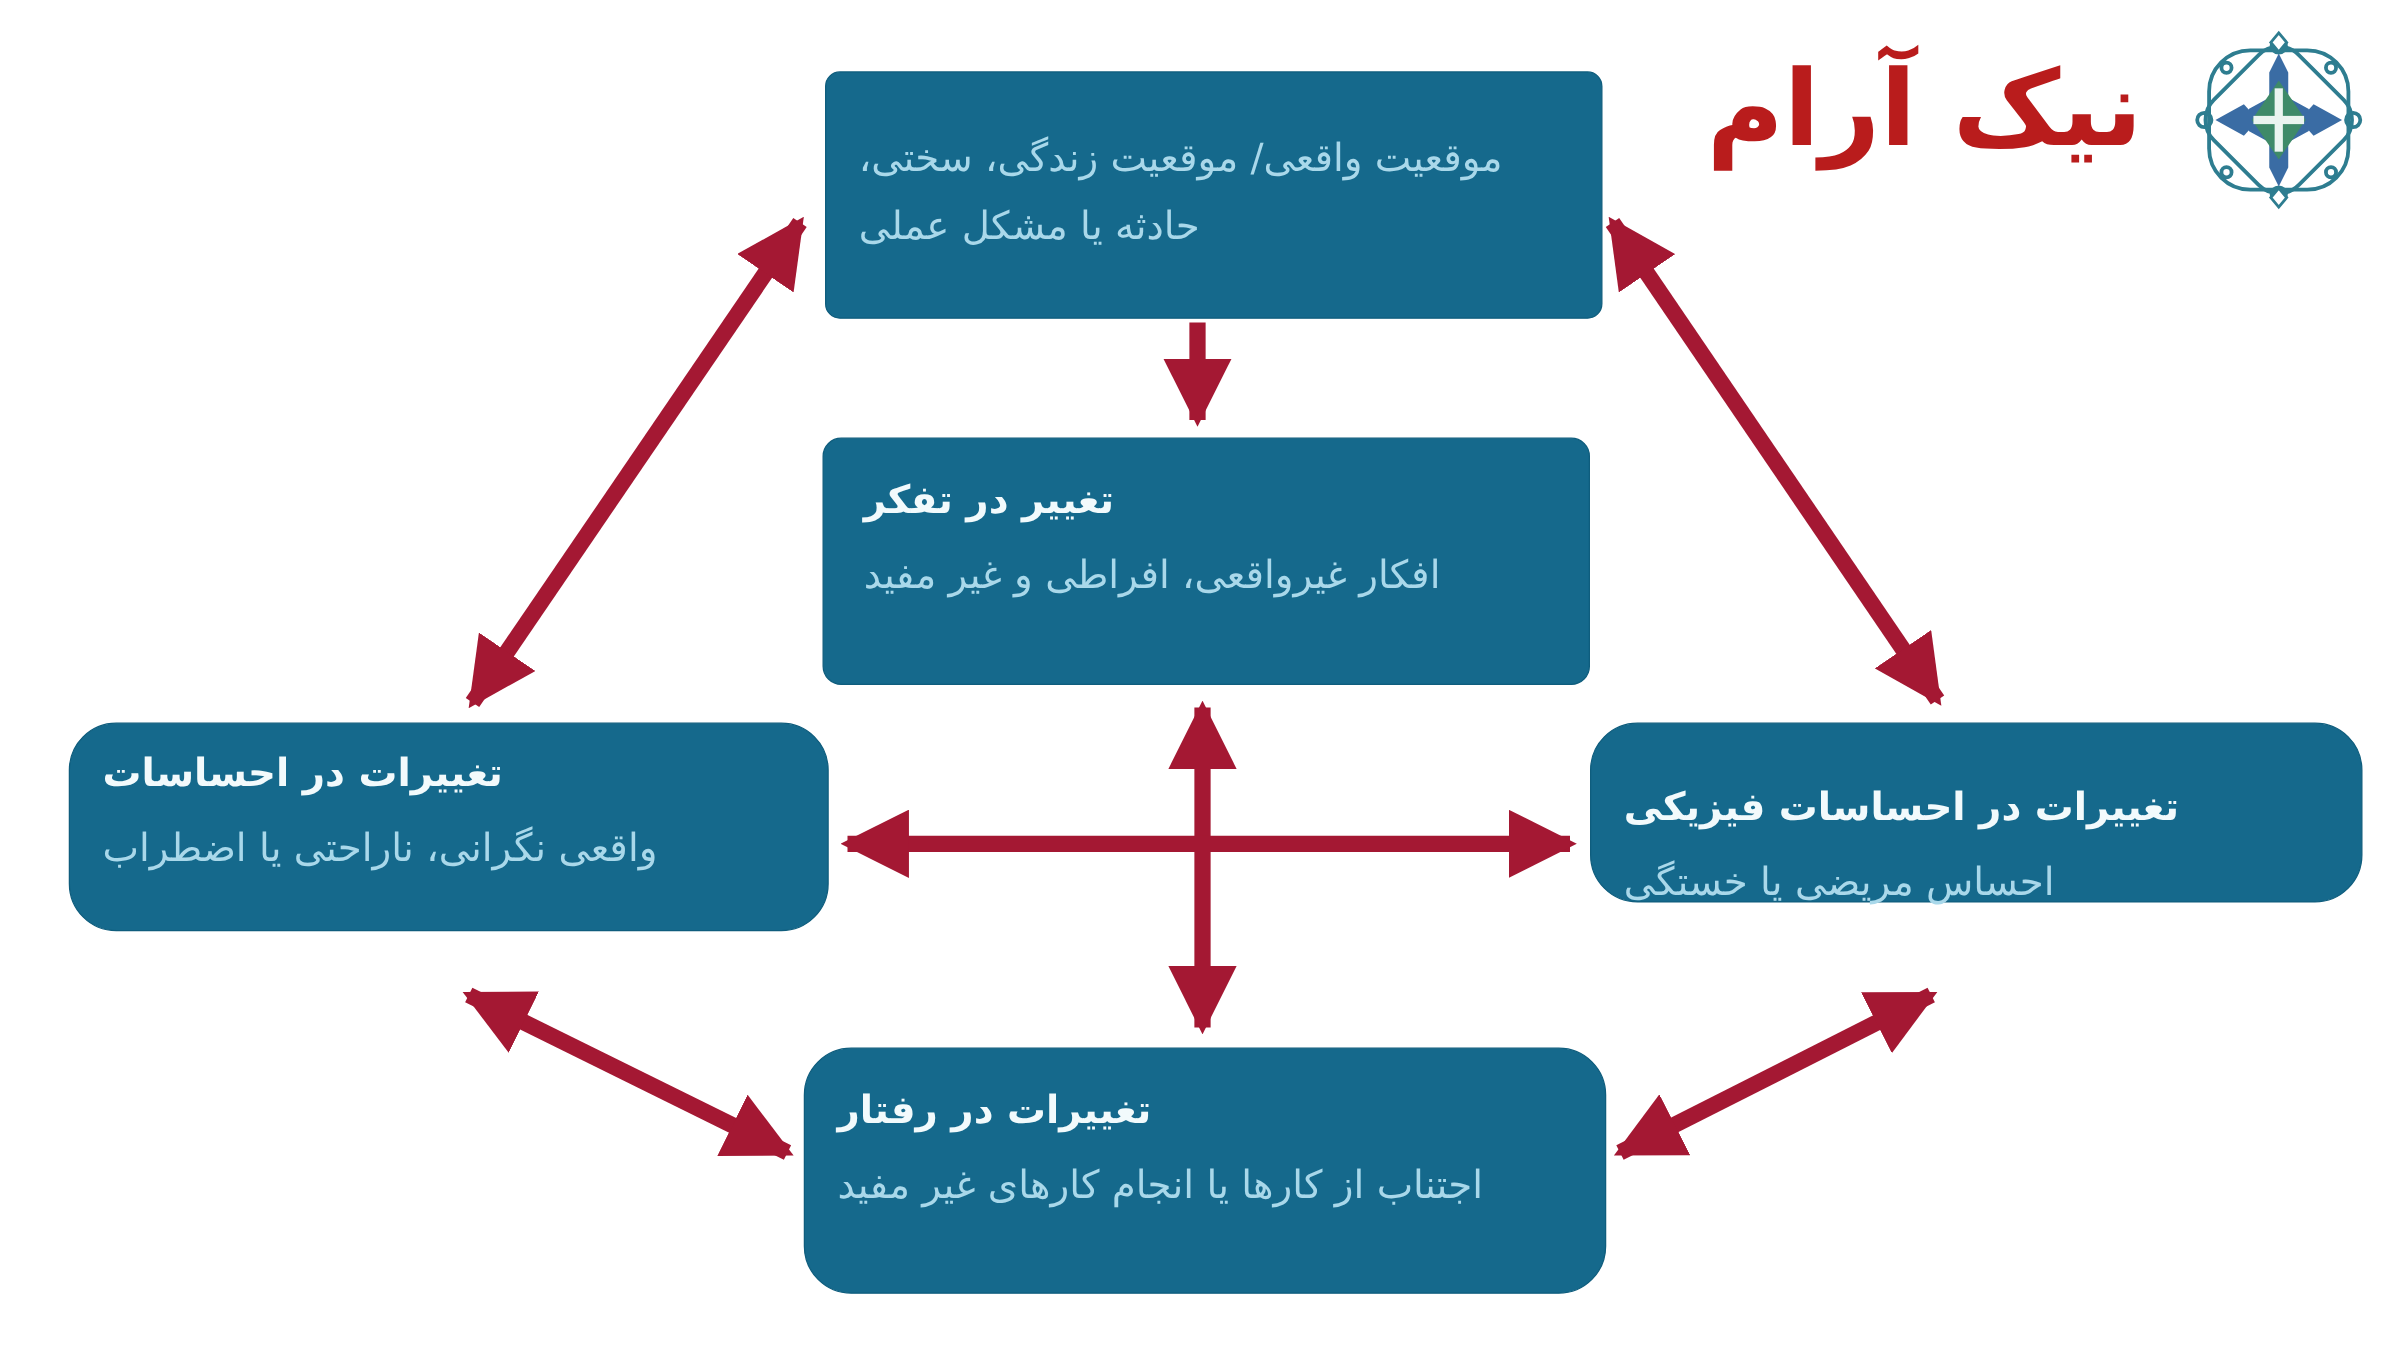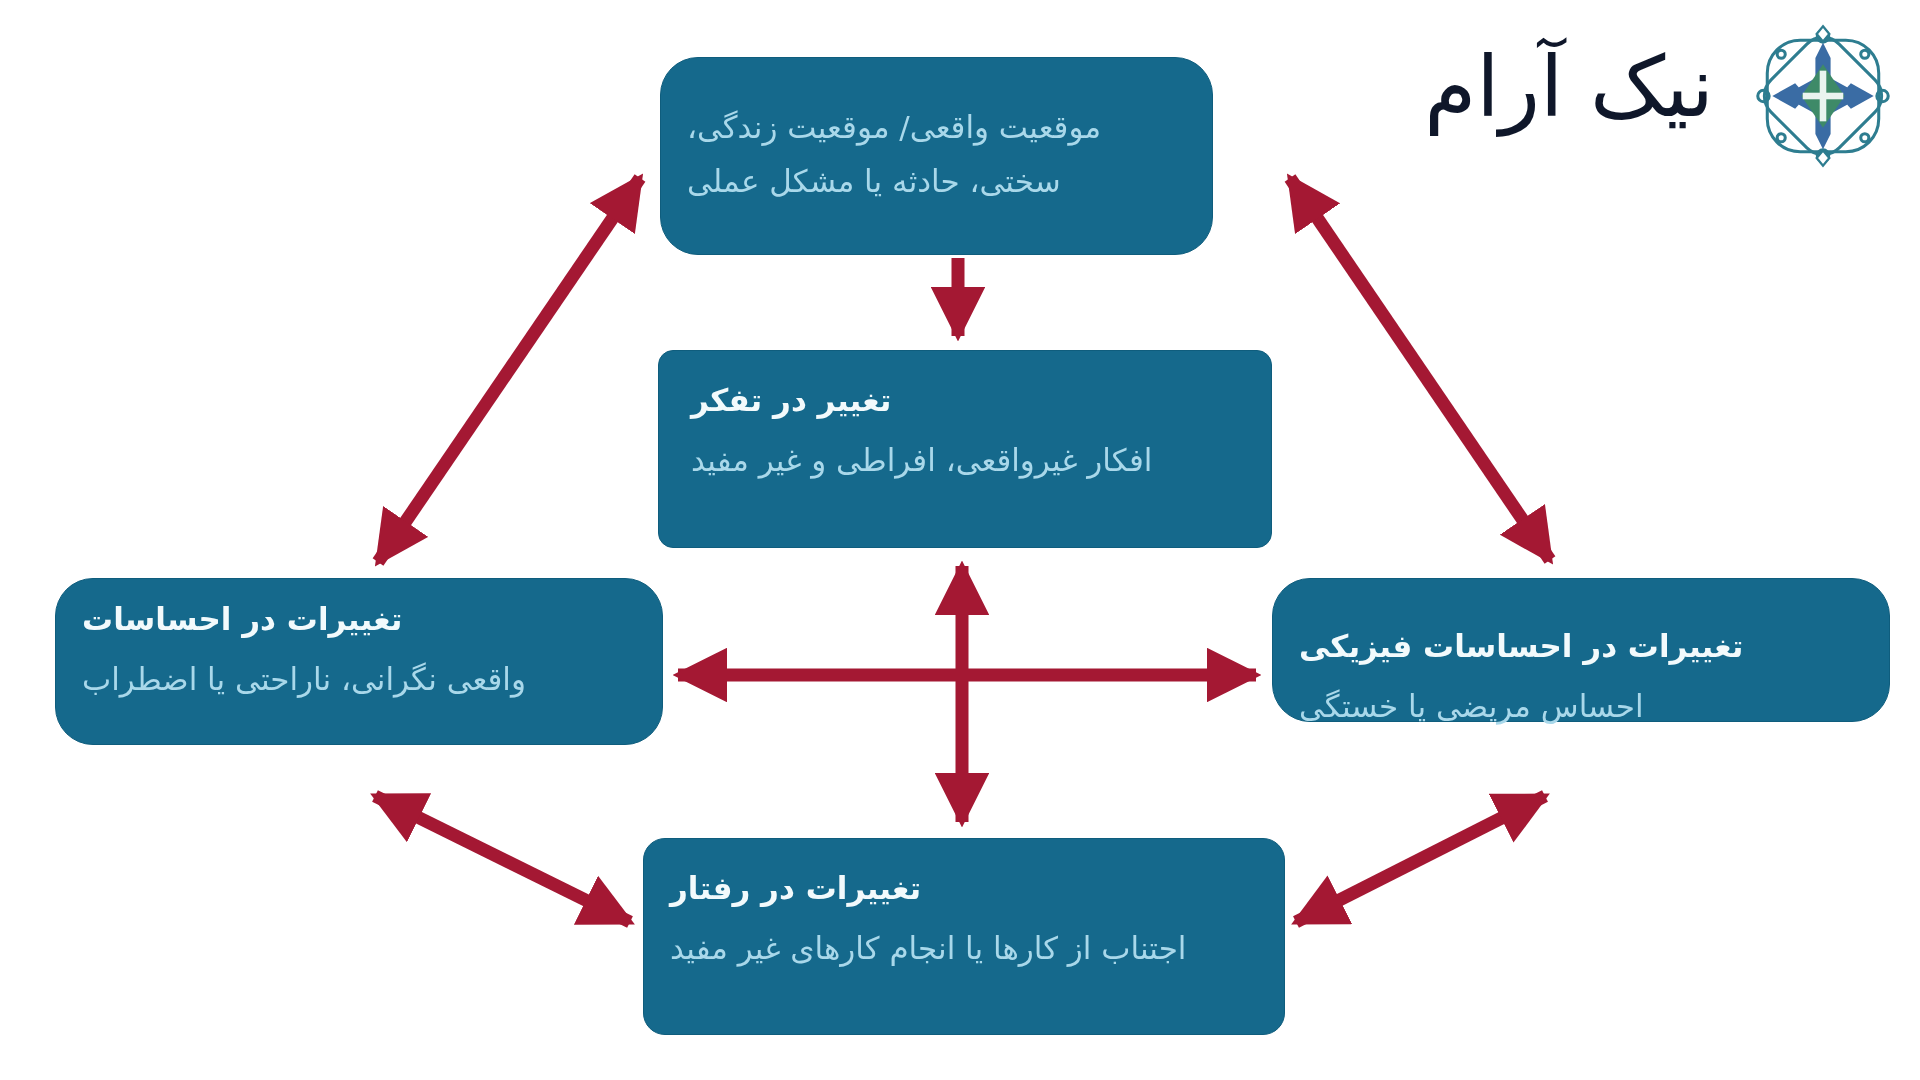--- a/index.html
+++ b/index.html
@@ -28,40 +28,40 @@
     line-height:1.75;
     color:#F2FAFC;
   }
   .box .box-body{
     margin:0;
     font-size:31px;
     font-weight:normal;
     line-height:1.75;
     color:#A9D8EA;
   }
-  #box-situation{left:660px;top:57px;width:553px;height:198px;padding:42px 26px 0 26px;}
+  #box-situation{left:660px;top:57px;width:622px;height:198px;padding:42px 26px 0 26px;border-radius:12px;}
   #box-thoughts{left:658px;top:350px;width:614px;height:198px;padding:22px 26px 0 32px;border-radius:15px;}
   #box-feelings{left:55px;top:578px;width:608px;height:167px;padding:13px 26px 0 26px;}
   #box-physical{left:1272px;top:578px;width:618px;height:144px;padding:40px 26px 0 26px;}
-  #box-behavior{left:643px;top:838px;width:642px;height:197px;padding:22px 13px 0 26px;border-radius:22px;}
+  #box-behavior{left:643px;top:838px;width:642px;height:197px;padding:22px 13px 0 26px;}
 
   #arrow-layer{
     position:absolute;left:0;top:0;width:1920px;height:1080px;
     z-index:2;pointer-events:none;
   }
   #logo{
     position:absolute;
     right:18px;top:20px;
     display:flex;align-items:center;gap:30px;
     z-index:3;
   }
   #logo .logo-text{
     font-size:84px;
-    font-weight:normal;
-    color:#0f172a;
+    font-weight:bold;
+    color:#b91c1c;
     direction:rtl;
     line-height:1.2;
     padding-bottom:18px;
   }
   #logo .logo-icon{width:158px;height:152px;}
 </style>
 </head>
 <body>
 
 <div id="stage">

